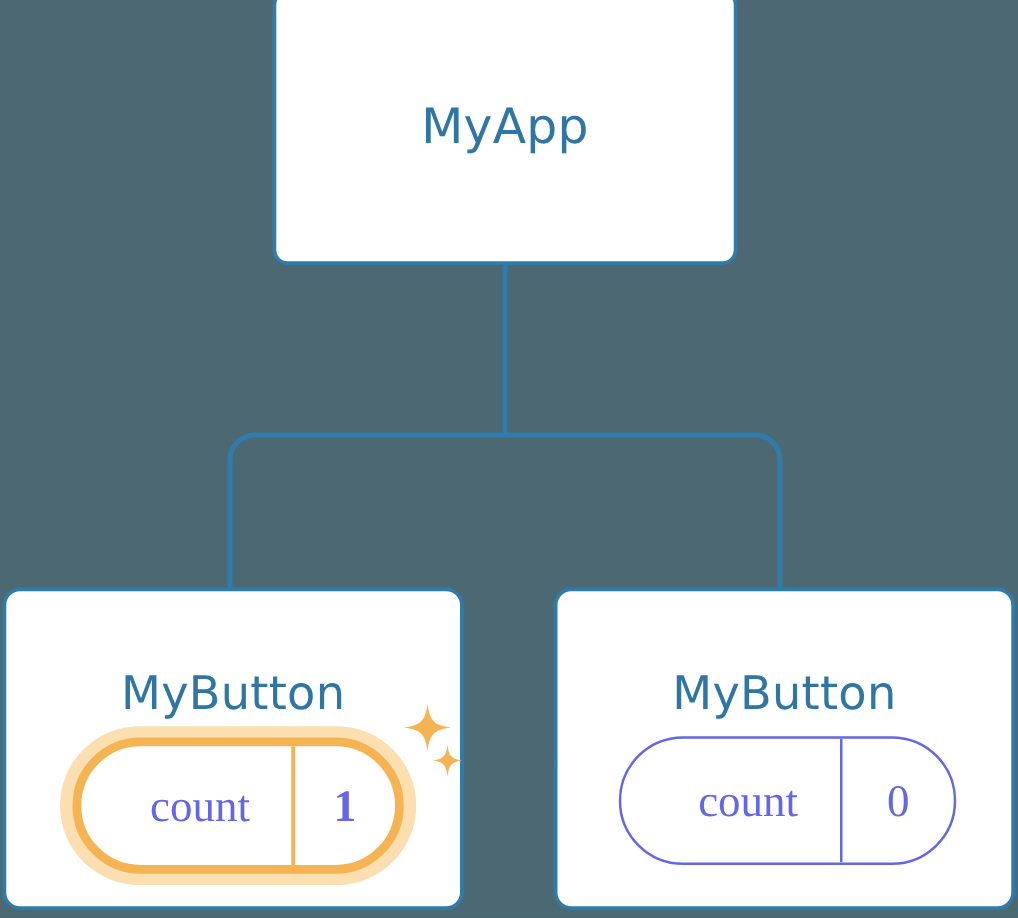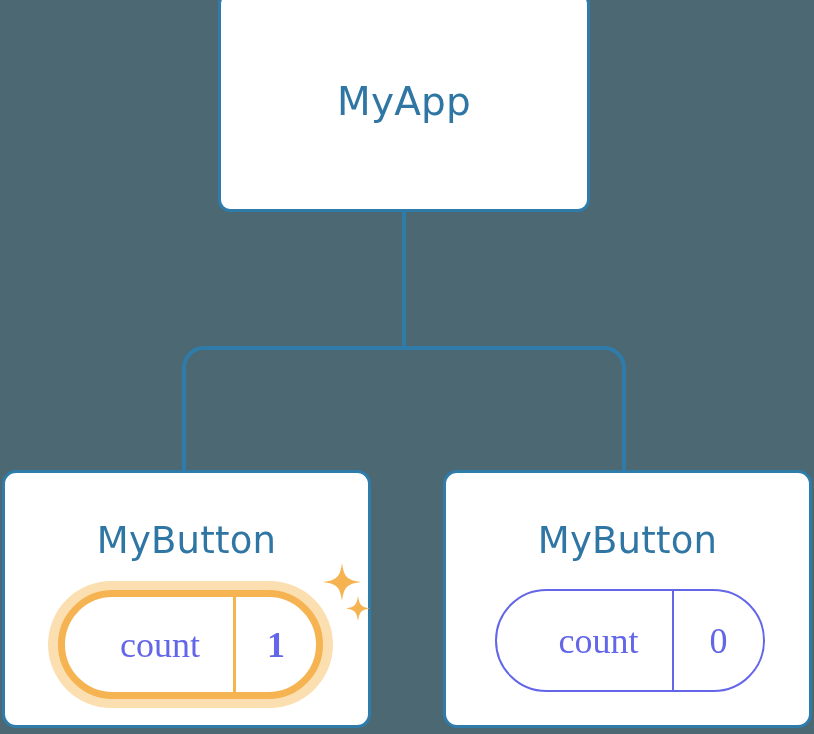--- a/index.html
+++ b/index.html
@@ -77,21 +77,21 @@
     white-space: nowrap;
   }
 
   .card-root .card-title {
     top: 84px;
     font-size: 39px;
   }
 
   .card-child-left .card-title,
   .card-child-right .card-title {
-    top: 46px;
+    top: 60px;
     font-size: 37px;
   }
 
   
   .pill-wrap {
     position: absolute;
     display: flex;
     align-items: center;
     justify-content: center;
   }

